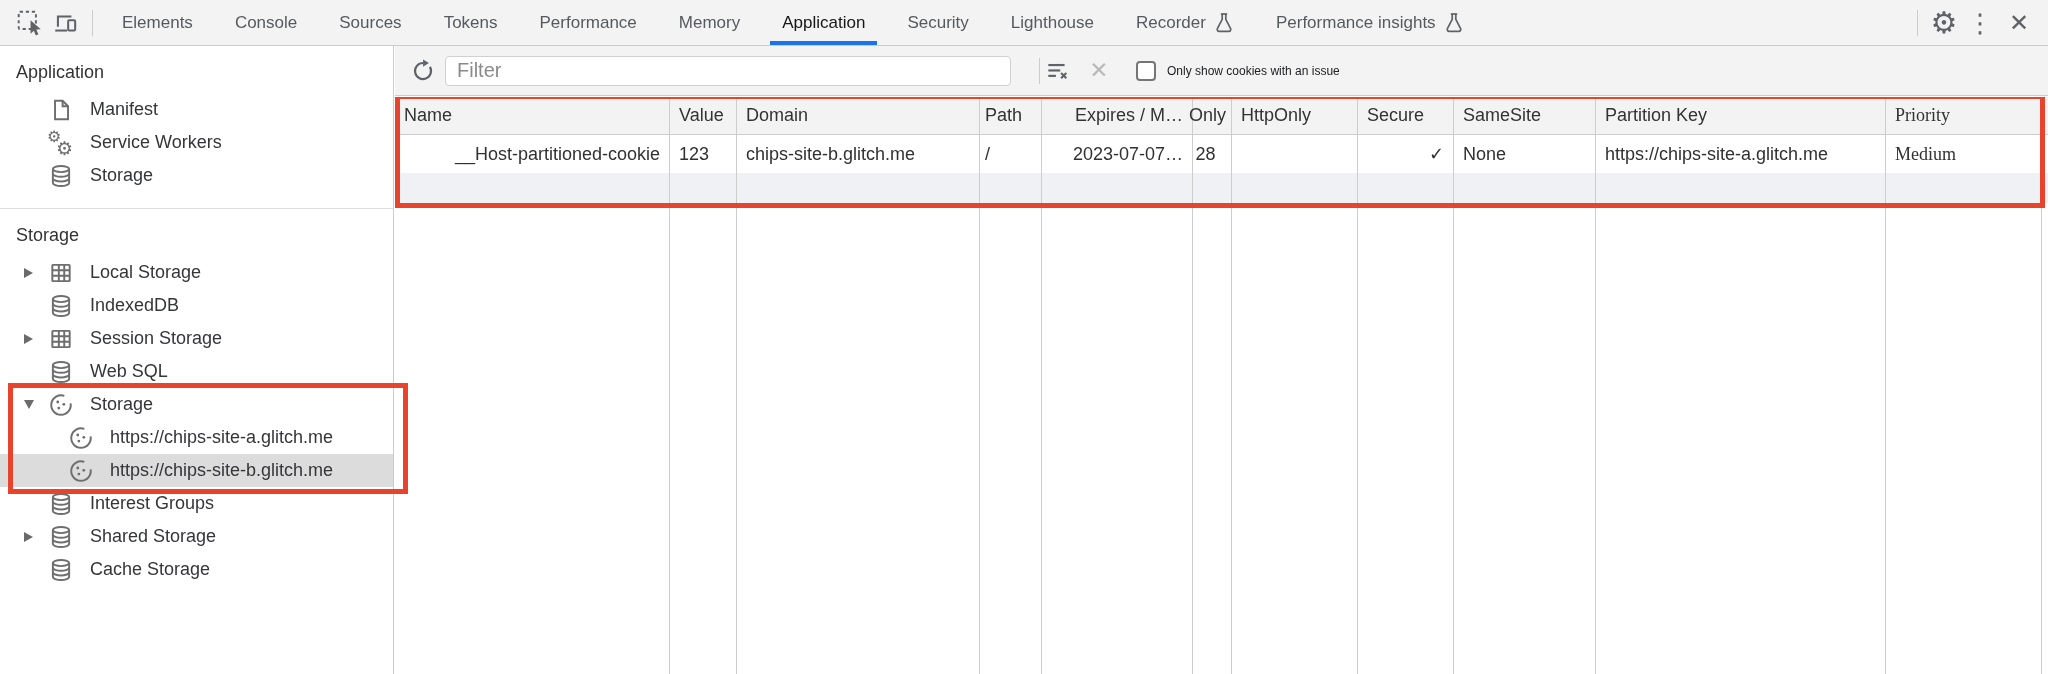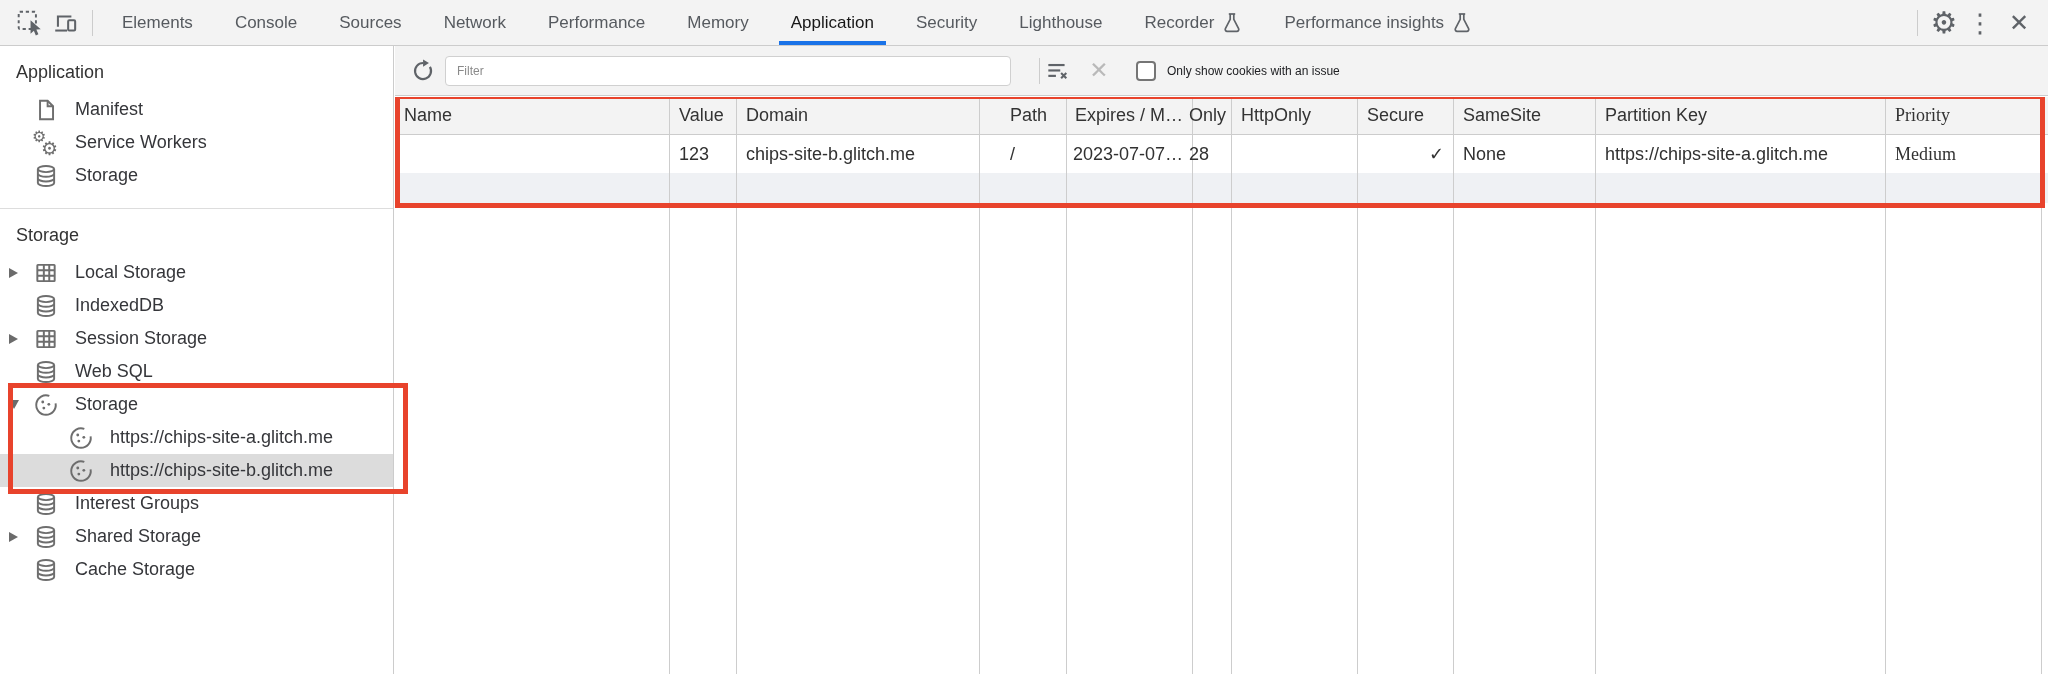--- a/index.html
+++ b/index.html
@@ -23,21 +23,21 @@
   .tabbar-right { margin-left:auto; display:flex; align-items:center; padding-right:14px; }
   .gear-glyph { font-size:30px; line-height:1; color:#5f6368; }
   .kebab-glyph { font-size:26px; line-height:1; color:#5f6368; padding:0 6px; }
   .close-glyph { font-size:24px; line-height:1; color:#5f6368; padding-left:6px; }
   .flask { flex:none; }
 
   
   .sidebar { position:absolute; left:0; top:46px; width:394px; bottom:0;
              background:#fff; border-right:1px solid #ccc; overflow:visible; z-index:2; }
   .section-title { padding:16px 0 10px 16px; font-size:18px; color:#333; }
-  .tree-row { height:33px; display:flex; align-items:center; padding-left:9px;
+  .tree-row { height:33px; display:flex; align-items:center; padding-left:24px;
               font-size:18px; color:#35363a; white-space:nowrap; position:relative; }
   .tree-row.selected { background:#dcdcdc; }
   .tree-row.child { padding-left:44px; }
   .arrow-slot { width:22px; flex:none; display:flex; align-items:center; }
   .tri-right { width:0; height:0; border-left:9px solid #6b6b6b;
                border-top:5.5px solid transparent; border-bottom:5.5px solid transparent; }
   .tri-down { width:0; height:0; border-top:9px solid #6b6b6b;
               border-left:5.5px solid transparent; border-right:5.5px solid transparent; }
   .tree-icon { width:30px; height:30px; flex:none; margin-right:14px; position:relative;
                display:flex; align-items:center; justify-content:center; }
@@ -46,21 +46,21 @@
   .section-divider { border-top:1px solid #ddd; margin-top:16px; }
   .side-redbox { position:absolute; left:8px; width:400px; border:5px solid #e8432c;
                  z-index:4; pointer-events:none; }
 
   
   .main { position:absolute; left:395px; top:46px; right:0; bottom:0; background:#fff; }
   .cookie-toolbar { position:relative; height:50px; background:#f3f3f3;
                     border-bottom:1px solid #ccc; display:flex; align-items:center;
                     padding:0 10px; }
   .filter-input { margin-left:6px; width:566px; height:30px; border:1px solid #d0d0d0;
-                  border-radius:4px; background:#fff; font-size:12px; color:#333;
+                  border-radius:4px; background:#fff; font-size:20px; color:#333;
                   padding:0 11px; outline:none; font-family:"Liberation Sans",sans-serif; }
   .filter-input::placeholder { color:#8a8a8a; }
   .toolbar-sep { width:1px; height:26px; background:#ccc; margin-left:28px; flex:none; }
   .tb-icon { width:34px; height:34px; display:flex; align-items:center;
              justify-content:center; flex:none; }
   .x-glyph { font-size:23px; color:#b9b9b9; }
   .issue-checkbox { appearance:none; -webkit-appearance:none; width:20px; height:20px;
                     border:2px solid #757575; border-radius:4px; background:#fff;
                     margin-left:20px; flex:none; }
   .issue-label { margin-left:11px; font-size:12px; color:#202124; white-space:nowrap; }
@@ -106,21 +106,21 @@
         <div class="tab">
           <span>Elements</span>
         </div>
         <div class="tab">
           <span>Console</span>
         </div>
         <div class="tab">
           <span>Sources</span>
         </div>
         <div class="tab">
-          <span>Network</span>
+          <span>Tokens</span>
         </div>
         <div class="tab">
           <span>Performance</span>
         </div>
         <div class="tab">
           <span>Memory</span>
         </div>
         <div class="tab active">
           <span>Application</span>
         </div>
@@ -349,40 +349,41 @@
       <input type="checkbox" class="issue-checkbox" style="">
       <label class="issue-label">Only show cookies with an issue</label>
     </div>
 
     <div class="cookie-grid" id="cookie-grid">
       <div class="grid-header-strip"></div>
       <div class="grid-stripe"></div>
       <div class="table-redbox"></div>
     <div class="grid-col" style="left: 0px; width: 275px;">
           <div class="grid-head">Name</div>
+          <div class="grid-cell" style="text-align: right;">__Host-partitioned-cookie</div>
         </div>
         <div class="grid-col" style="left: 275px; width: 67px;">
           <div class="grid-head">Value</div>
           <div class="grid-cell">123</div>
         </div>
         <div class="grid-col" style="left: 342px; width: 243px;">
           <div class="grid-head">Domain</div>
           <div class="grid-cell">chips-site-b.glitch.me</div>
         </div>
-        <div class="grid-col" style="left: 606px; width: 66px;">
+        <div class="grid-col" style="left: 581px; width: 66px;">
           <div class="grid-head">Path</div>
           <div class="grid-cell">/</div>
         </div>
         <div class="grid-col" style="left: 664px; width: 134px; text-align: right;">
           <div class="grid-head">Expires / M…</div>
           <div class="grid-cell">2023-07-07…</div>
         </div>
         <div class="grid-col" style="left: 785px; width: 52px;">
           <div class="grid-head">Only</div>
-          <div class="grid-cell" style="text-align: left;">28</div>
+          <div class="grid-cell" style="text-align: center;">28</div>
         </div>
         <div class="grid-col" style="left: 837px; width: 126px;">
           <div class="grid-head">HttpOnly</div>
           <div class="grid-cell"></div>
         </div>
         <div class="grid-col" style="left: 963px; width: 96px;">
           <div class="grid-head">Secure</div>
           <div class="grid-cell" style="text-align: right;">✓</div>
         </div>
         <div class="grid-col" style="left: 1059px; width: 142px;">

